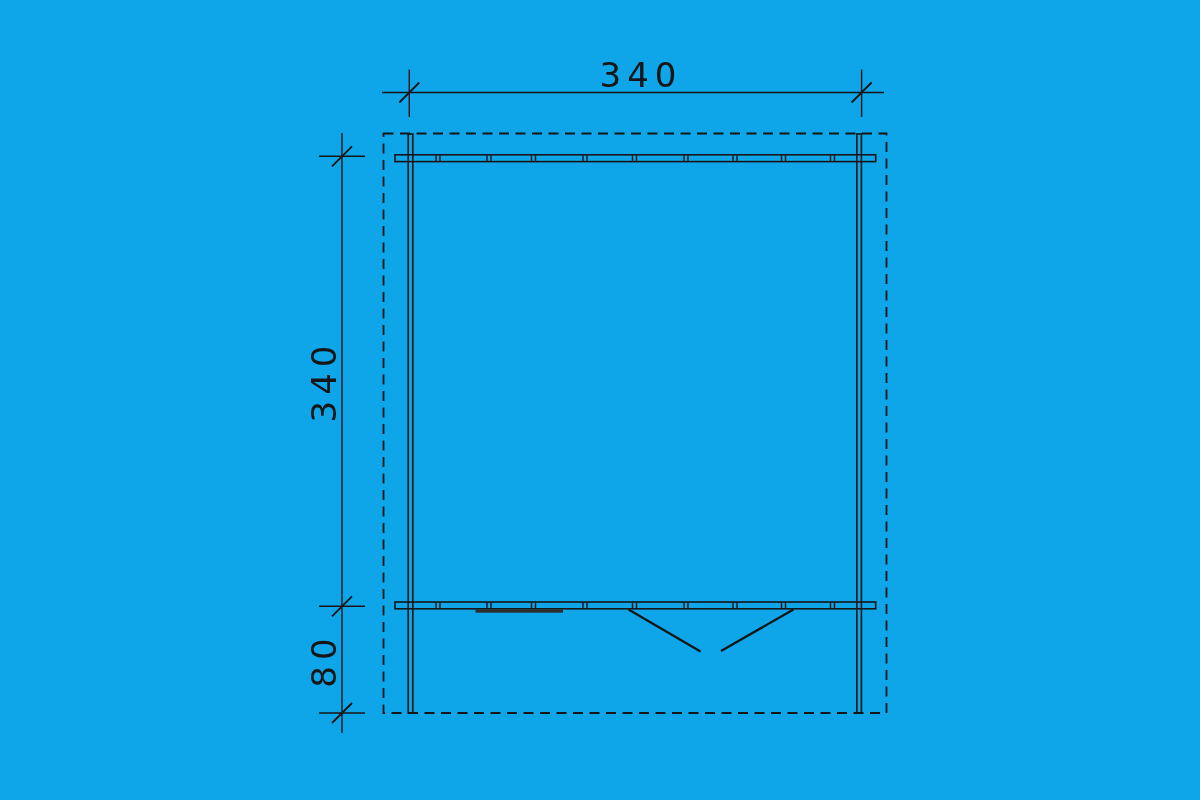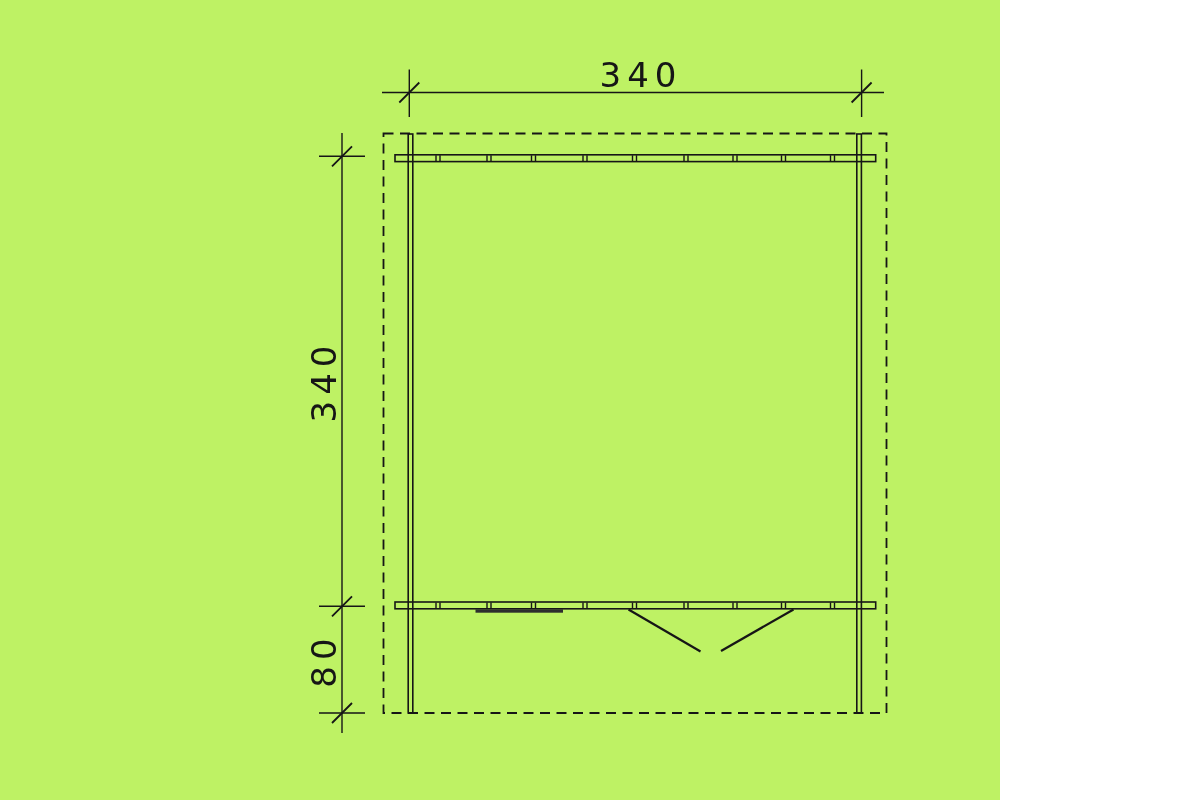--- a/index.html
+++ b/index.html
@@ -5,23 +5,23 @@
   html, body {
     margin: 0;
     padding: 0;
     width: 1200px;
     height: 800px;
     background: #ffffff;
     overflow: hidden;
   }
   .canvas {
     position: relative;
-    width: 1000px;
+    width: 1200px;
     height: 800px;
-    background: #bef264;
+    background: #0ea5e9;
   }
   svg {
     display: block;
     color: #161616;
   }
   .ln {
     stroke: currentColor;
     fill: none;
     stroke-width: 1.6;
     stroke-linecap: butt;

